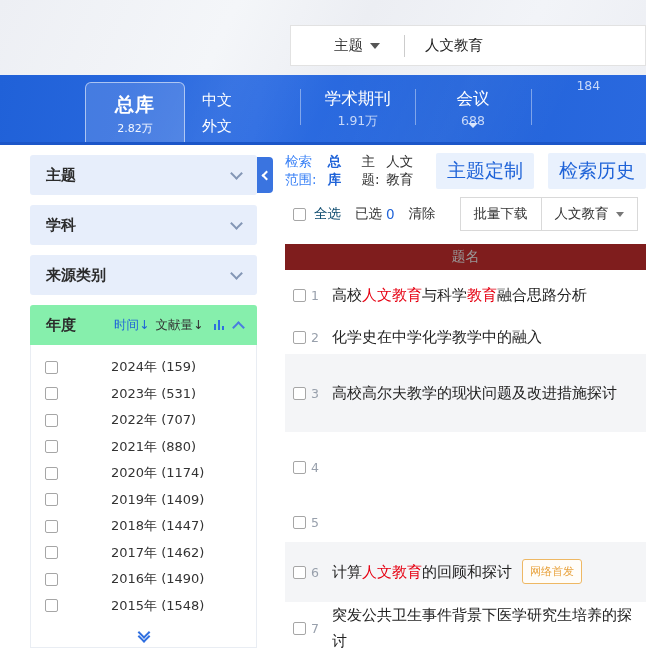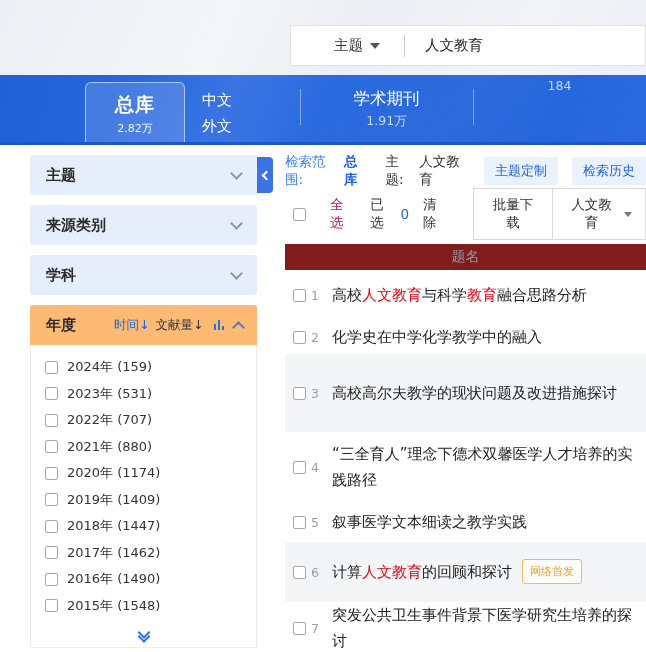--- a/index.html
+++ b/index.html
@@ -43,54 +43,54 @@
     border-right:5px solid transparent; border-top:5px solid #dbe6fb; }
 
   
   .sidebar { position:absolute; left:30px; top:155px; width:227px; }
   .panel { height:40px; background:#e7eefb; border-radius:3px; margin-bottom:10px;
     display:flex; align-items:center; padding:0 16px; cursor:pointer; }
   .panel .ptitle { font-size:15px; font-weight:600; color:#2b2b2b; flex:1; }
   .chev { width:9px; height:9px; border-right:2px solid #8396b5; border-bottom:2px solid #8396b5;
     transform:rotate(45deg); margin-top:-4px; }
   .chev.up { transform:rotate(-135deg); margin-top:5px; border-color:#4a7be0; }
-  .year-head { height:40px; background:#fdba74; border-radius:3px 3px 0 0; display:flex;
+  .year-head { height:40px; background:#86efac; border-radius:3px 3px 0 0; display:flex;
     align-items:center; padding:0 14px 0 16px; }
   .year-head .ptitle { font-size:15px; font-weight:600; color:#2b2b2b; flex:1; }
   .sortlink { font-size:12.5px; cursor:pointer; white-space:nowrap; }
   .sort-time { color:#1f63d8; margin-right:6px; }
   .sort-cnt { color:#333; margin-right:10px; }
   .bars-icon { display:inline-flex; align-items:flex-end; gap:1.5px; margin-right:10px; cursor:pointer; }
   .bars-icon i { display:block; width:2.5px; background:#2f6fe0; }
   .year-body { background:#fff; border:1px solid #e9edf3; border-top:none; height:303px;
     padding-top:9px; position:relative; }
-  .yrow { display:flex; align-items:center; height:26.5px; padding-left:14px; cursor:pointer; }
+  .yrow { display:flex; align-items:center; height:26.5px; padding-left:14px; cursor:pointer;gap:44px; }
   .cb { width:13px; height:13px; border:1.5px solid #a6a6a6; border-radius:2px; background:#fff;
     flex:none; cursor:pointer; }
   .yrow .ylbl { font-size:13px; color:#333; margin-left:9px; }
   .more-chevrons { position:absolute; bottom:6px; left:50%; transform:translateX(-50%); cursor:pointer; }
   .more-chevrons span { display:block; width:9px; height:9px; border-right:2px solid #2f6fe0;
     border-bottom:2px solid #2f6fe0; transform:rotate(45deg); margin:-5px auto 0; }
   .collapse-btn { position:absolute; left:257px; top:157px; width:16px; height:36px; background:#3a74e0;
     border-radius:0 4px 4px 0; cursor:pointer; display:flex; align-items:center; justify-content:center; }
   .collapse-btn span { width:7px; height:7px; border-left:2px solid #fff; border-bottom:2px solid #fff;
     transform:rotate(45deg); margin-left:3px; }
 
   
   .main { position:absolute; left:285px; top:155px; width:361px; }
   .scope-row { display:flex; align-items:center; height:32px; font-size:13.5px; }
   .scope-label { color:#3b82f6; margin-left:0; }
   .scope-db { color:#1f63d8; font-weight:bold; margin-left:4px; }
   .scope-filter { color:#333; margin-left:16px; }
   .scope-filter-val { color:#333; margin-left:4px; }
-  .chip { background:#e9f1fd; color:#1f63d8; font-size:13px; padding:5px 11px; border-radius:2px;
+  .chip { background:#e9f1fd; color:#1f63d8; font-size:19px; padding:5px 11px; border-radius:2px;
     margin-left:14px; cursor:pointer; white-space:nowrap; }
   .toolbar { display:flex; align-items:center; margin-top:11px; height:32px; font-size:13.5px; }
   .toolbar .cb { margin-left:8px; }
-  .tb-lbl { color:#be185d; margin-left:24px; cursor:pointer; }
+  .tb-lbl { color:#0c4a6e; margin-left:8px; cursor:pointer; }
   .tb-sel { color:#333; margin-left:14px; }
   .tb-zero { color:#1f63d8; margin-left:4px; }
   .tb-clear { color:#333; margin-left:14px; cursor:pointer; }
   .btn-group { display:flex; margin-left:24px; }
   .btn { background:#fff; border:1px solid #d9d9d9; color:#333; font-size:13.5px; padding:7px 13px;
     cursor:pointer; display:flex; align-items:center; font-family:inherit; }
   .btn + .btn { border-left:none; }
   .btn .tri-sm { width:0; height:0; border-left:4px solid transparent; border-right:4px solid transparent;
     border-top:5px solid #777; margin-left:7px; }
   .thead { margin-top:14px; height:26px; background:#7f1d1d; display:flex; align-items:center;
@@ -127,38 +127,39 @@
   </div>
   <div class="lang-col">
     <span class="lang lang-cn">中文</span>
     <span class="lang lang-en">外文</span>
   </div>
   <div class="nav-items" id="nav-items">
       <div class="nav-cell">
         <span class="n1">学术期刊</span>
         <span class="n2">1.91万</span>
       </div>
+      <div class="nav-cell"><span class="n1">会议</span><span class="n2">688</span><span class="dd"></span></div>
       <div class="nav-cell">
         <span class="n2">184</span>
       </div>
     </div>
 </div>
 
 <div class="sidebar">
   <div id="panels">
       <div class="panel">
         <span class="ptitle">主题</span>
         <span class="chev"></span>
       </div>
       <div class="panel">
+        <span class="ptitle">学科</span>
+        <span class="chev"></span>
+      </div>
+      <div class="panel">
         <span class="ptitle">来源类别</span>
-        <span class="chev"></span>
-      </div>
-      <div class="panel">
-        <span class="ptitle">学科</span>
         <span class="chev"></span>
       </div>
     </div>
   <div class="year-head">
     <span class="ptitle">年度</span>
     <span class="sortlink sort-time">时间↓</span>
     <span class="sortlink sort-cnt">文献量↓</span>
     <span class="bars-icon">
         <i style="height:6px"></i>
         <i style="height:10px"></i>
@@ -255,26 +256,24 @@
         <span class="title"><span>化学史在中学化学教学中的融入</span></span>
       </div>
       <div class="row shaded" style="min-height: 78px;">
         <span class="cb"></span>
         <span class="num">3</span>
         <span class="title"><span>高校高尔夫教学的现状问题及改进措施探讨</span></span>
       </div>
       <div class="row" style="min-height: 70px;">
         <span class="cb"></span>
         <span class="num">4</span>
-        <span class="title"><span>“三全育人”理念下德术双馨医学人才培养的实践路径</span></span>
       </div>
       <div class="row" style="min-height: 40px;">
         <span class="cb"></span>
         <span class="num">5</span>
-        <span class="title"><span>叙事医学文本细读之教学实践</span></span>
       </div>
       <div class="row shaded" style="min-height: 60px;">
         <span class="cb"></span>
         <span class="num">6</span>
         <span class="title"><span>计算</span><span class="hl">人文教育</span><span>的回顾和探讨</span><span class="badge">网络首发</span></span>
       </div>
       <div class="row" style="min-height: 52px;">
         <span class="cb"></span>
         <span class="num">7</span>
         <span class="title"><span>突发公共卫生事件背景下医学研究生培养的探讨</span></span>

